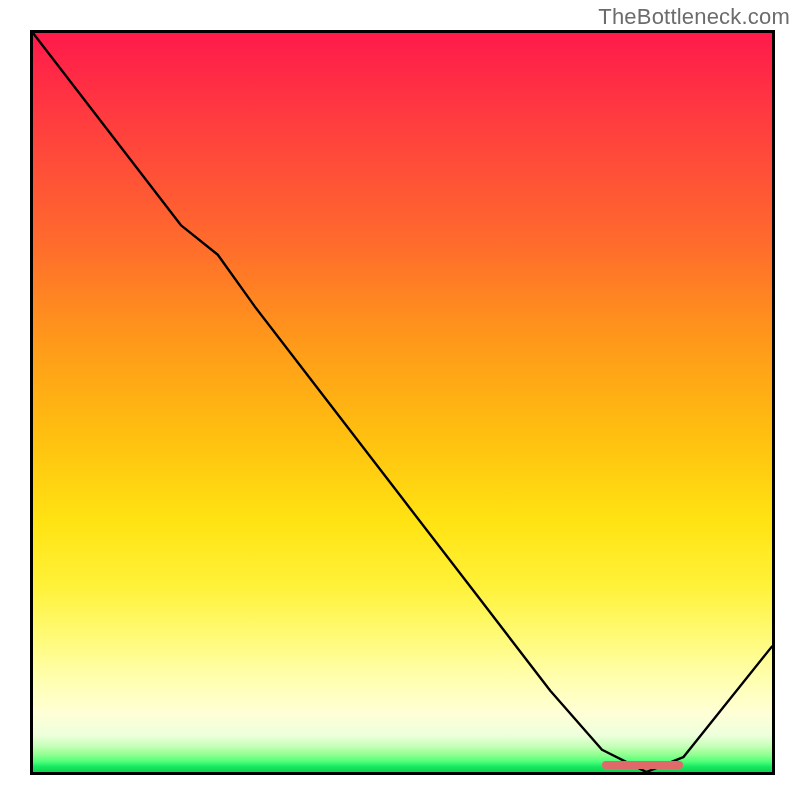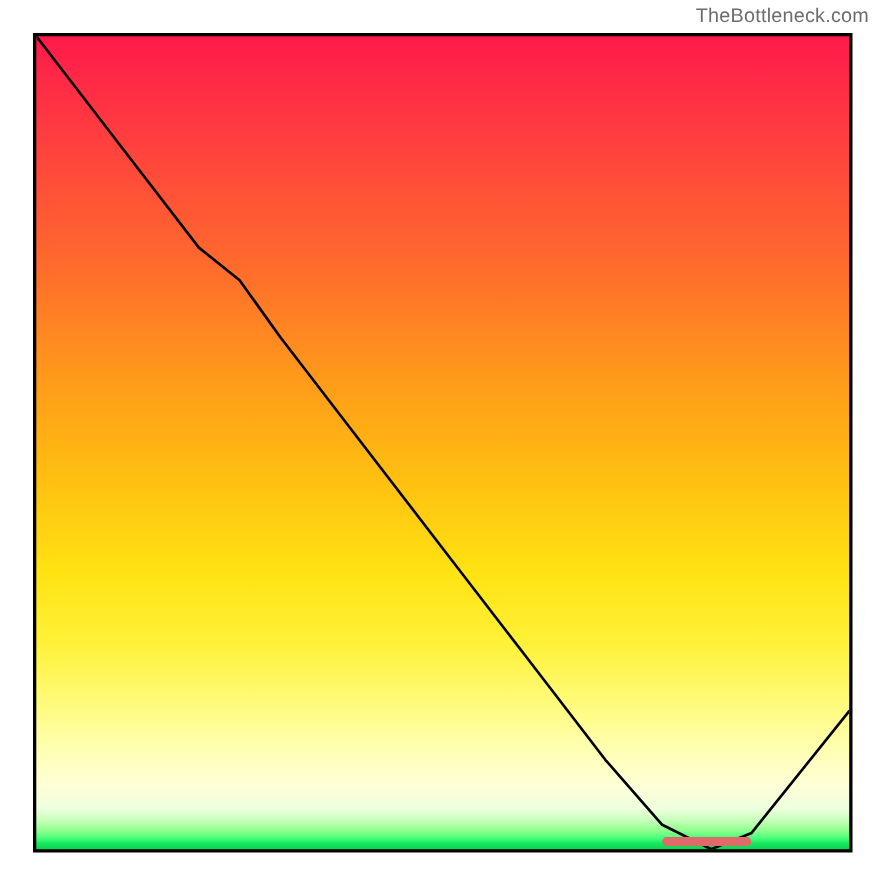--- a/index.html
+++ b/index.html
@@ -13,21 +13,21 @@
   }
   .wrap {
     position: relative;
     width: 800px;
     height: 800px;
   }
   .attribution {
     position: absolute;
     top: 4px;
     right: 10px;
-    font-size: 18px;
+    font-size: 22px;
     color: #6c6c6c;
     letter-spacing: 0.2px;
   }
   .plot-frame {
     position: absolute;
     left: 30px;
     top: 30px;
     width: 745px;
     height: 745px;
     background: #000;

